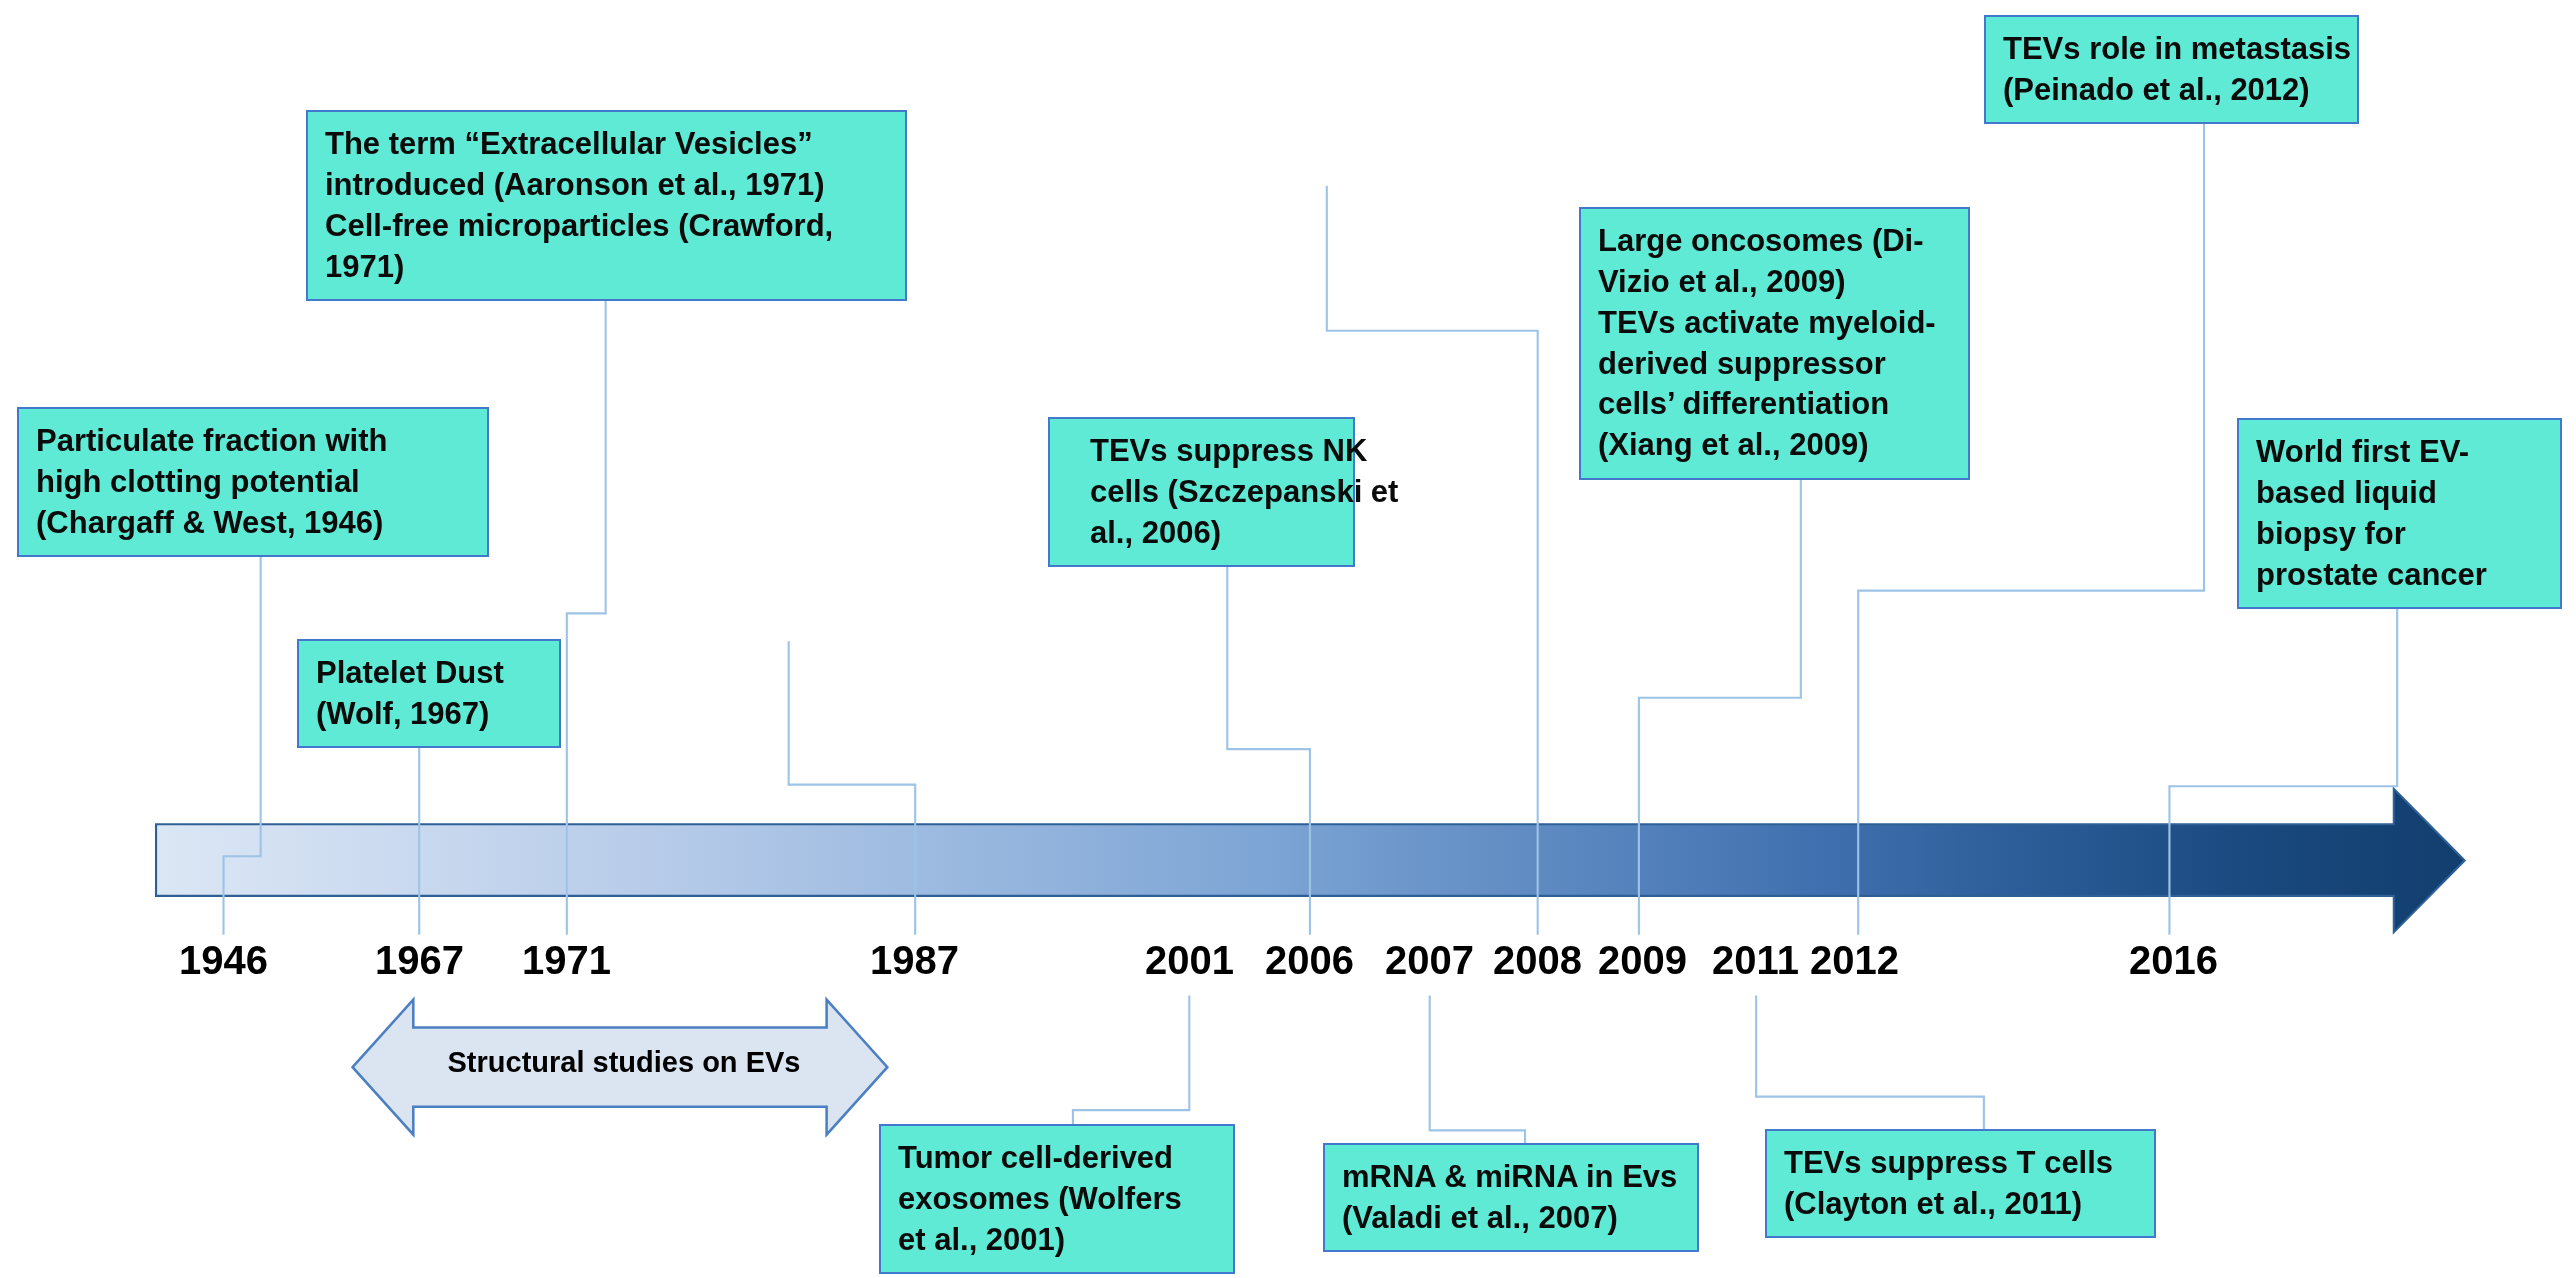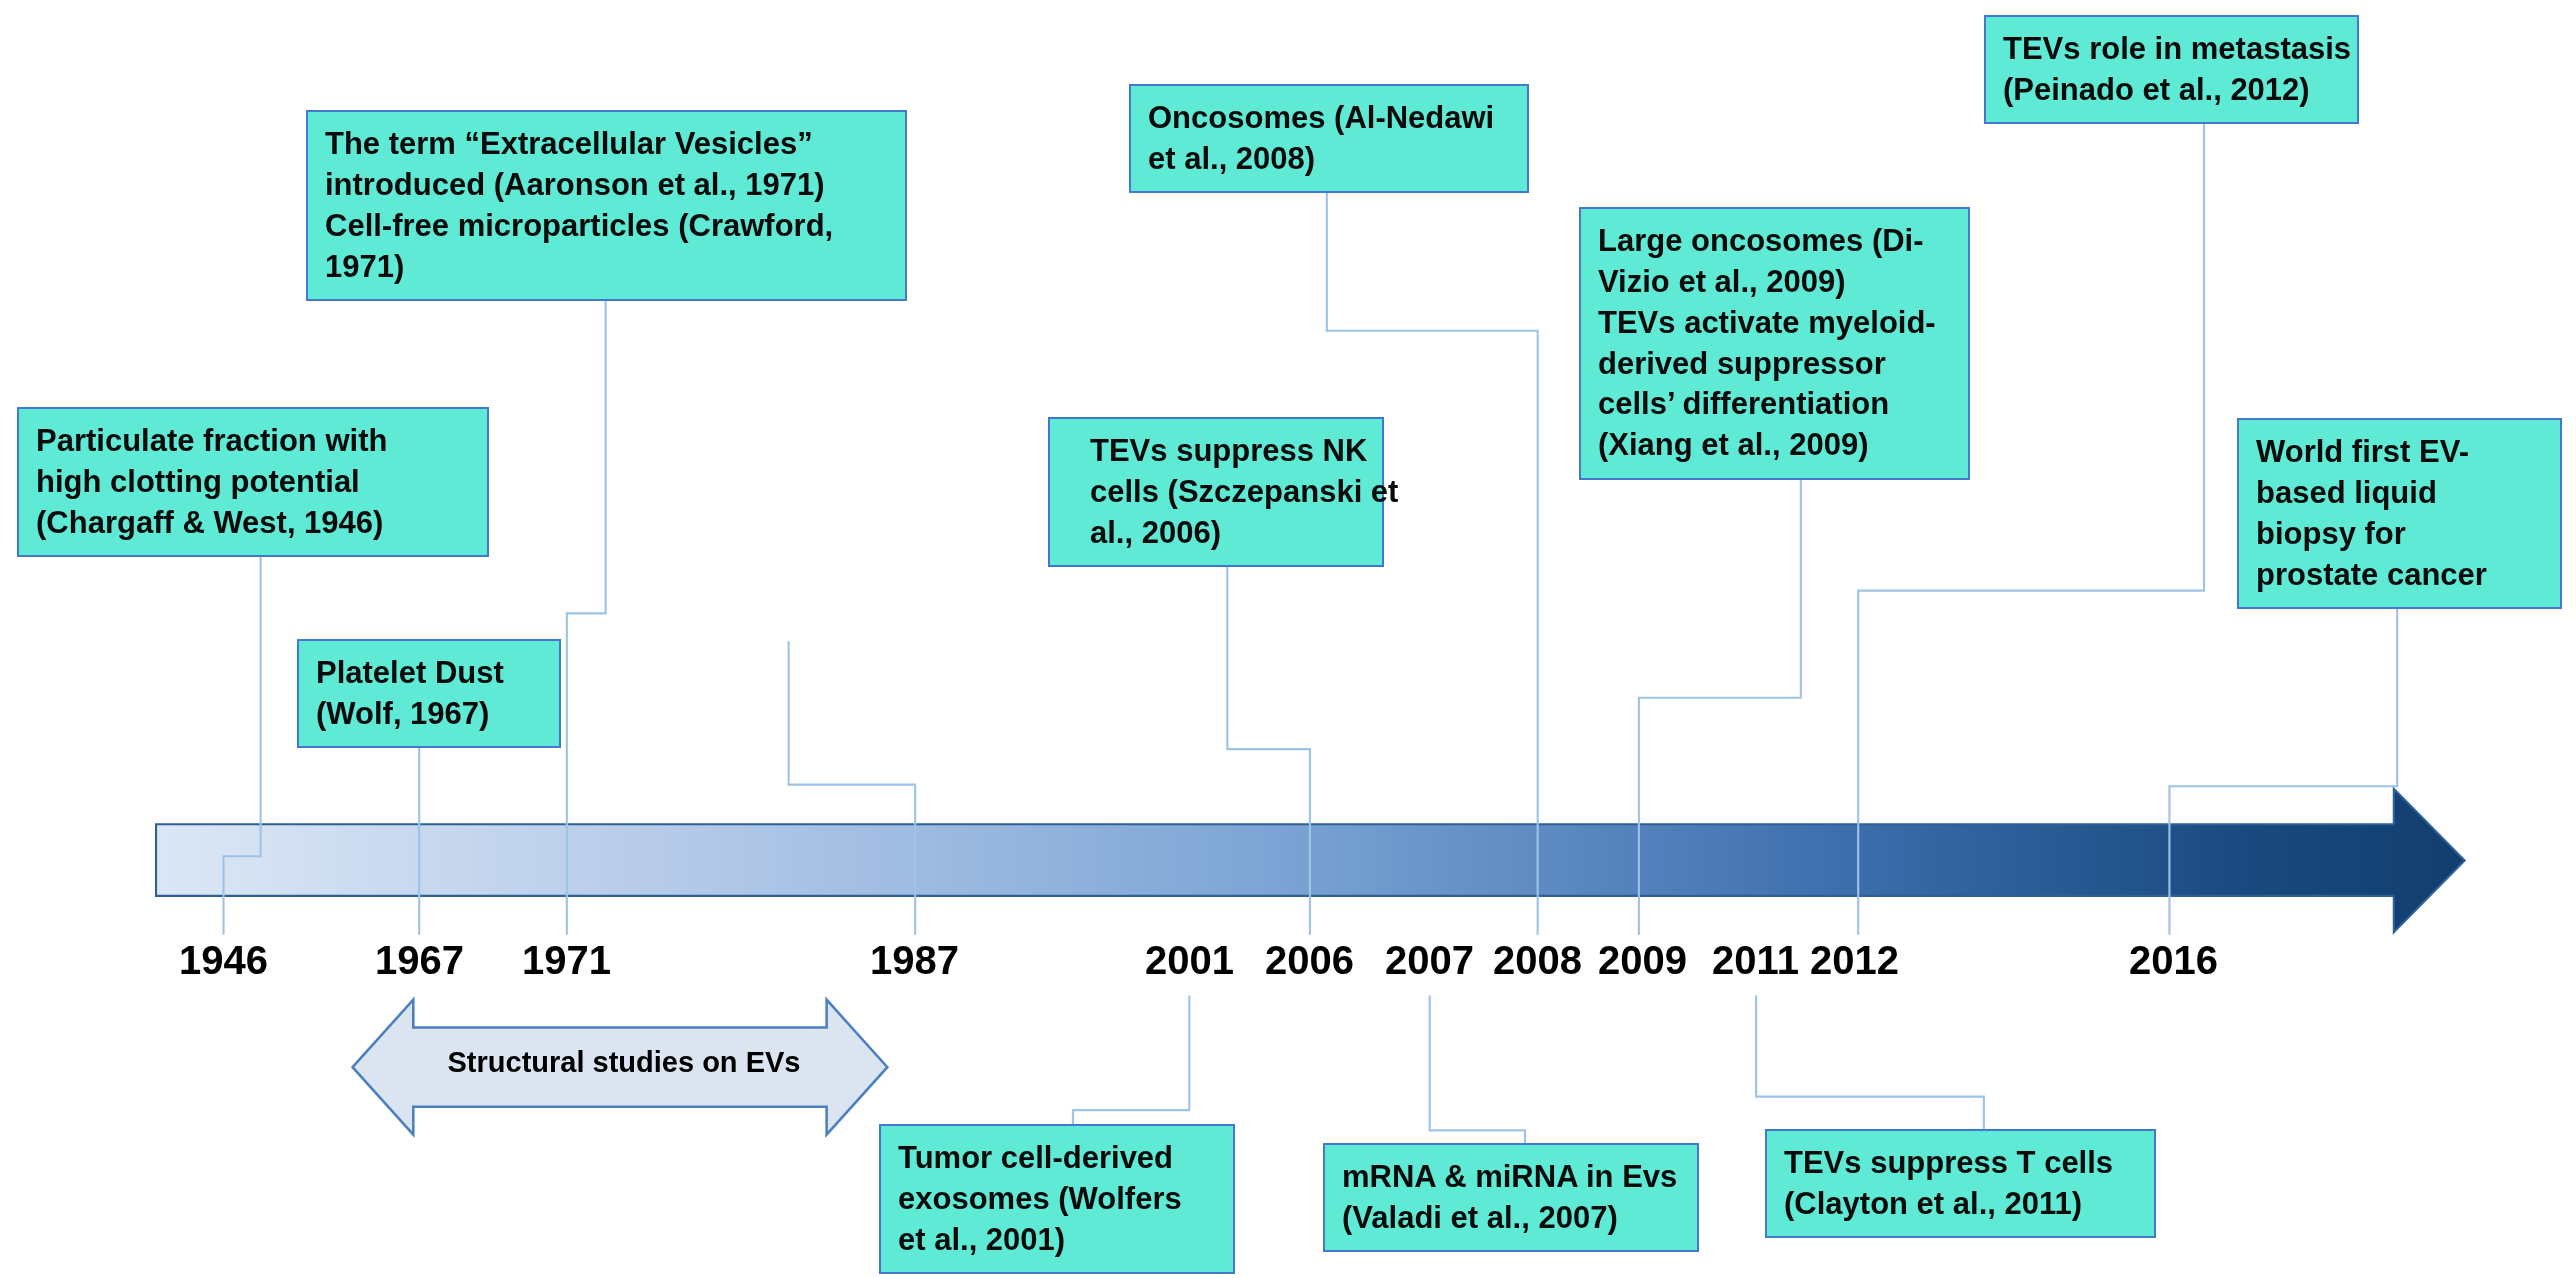--- a/index.html
+++ b/index.html
@@ -92,22 +92,21 @@
         <polyline points="1695,1180 1695,1340 1808,1340 1808,1380" class="connector"></polyline>
         <polyline points="2082,1180 2082,1300 2352,1300 2352,1370" class="connector"></polyline>
       </g>
   </svg>
 
   <div class="range-label" style="left: 388px; top: 1046px; width: 472px;">Structural studies on EVs</div>
 
 <div class="event-box" style="left: 17px; top: 407px; width: 472px;"><span>Particulate fraction with</span><br><span>high clotting potential</span><br><span>(Chargaff &amp; West, 1946)</span></div>
     <div class="event-box" style="left: 297px; top: 639px; width: 264px;"><span>Platelet Dust</span><br><span>(Wolf, 1967)</span></div>
     <div class="event-box" style="left: 306px; top: 110px; width: 601px;"><span>The term “Extracellular Vesicles”</span><br><span>introduced (Aaronson et al., 1971)</span><br><span>Cell-free microparticles (Crawford,</span><br><span>1971)</span></div>
-    <div class="event-box" style="left: 1048px; top: 417px; width: 336px; padding-left: 40px;"><span>TEVs suppress NK</span><br><span>cells (Szczepanski et</span><br><span>al., 2006)</span></div>
-    <div class="event-box" style="left: 1129px; top: 84px; width: 400px;"><span>Oncosomes (Al-Nedawi</span><br><span>et al., 2008)</span></div>
+    <div class="event-box" style="left: 1048px; top: 417px; width: 307px; padding-left: 40px;"><span>TEVs suppress NK</span><br><span>cells (Szczepanski et</span><br><span>al., 2006)</span></div>
     <div class="event-box" style="left: 1579px; top: 207px; width: 391px;"><span>Large oncosomes (Di-</span><br><span>Vizio et al., 2009)</span><br><span>TEVs activate myeloid-</span><br><span>derived suppressor</span><br><span>cells’ differentiation</span><br><span>(Xiang et al., 2009)</span></div>
     <div class="event-box" style="left: 1984px; top: 15px; width: 375px;"><span>TEVs role in metastasis</span><br><span>(Peinado et al., 2012)</span></div>
     <div class="event-box" style="left: 2237px; top: 418px; width: 325px;"><span>World first EV-</span><br><span>based liquid</span><br><span>biopsy for</span><br><span>prostate cancer</span></div>
     <div class="event-box" style="left: 879px; top: 1124px; width: 356px;"><span>Tumor cell-derived</span><br><span>exosomes (Wolfers</span><br><span>et al., 2001)</span></div>
     <div class="event-box" style="left: 1323px; top: 1143px; width: 376px;"><span>mRNA &amp; miRNA in Evs</span><br><span>(Valadi et al., 2007)</span></div>
     <div class="event-box" style="left: 1765px; top: 1129px; width: 391px;"><span>TEVs suppress T cells</span><br><span>(Clayton et al., 2011)</span></div>
     <div class="year-label" style="left: 152px; top: 938px;">1946</div>
     <div class="year-label" style="left: 348px; top: 938px;">1967</div>
     <div class="year-label" style="left: 495px; top: 938px;">1971</div>
     <div class="year-label" style="left: 843px; top: 938px;">1987</div>

